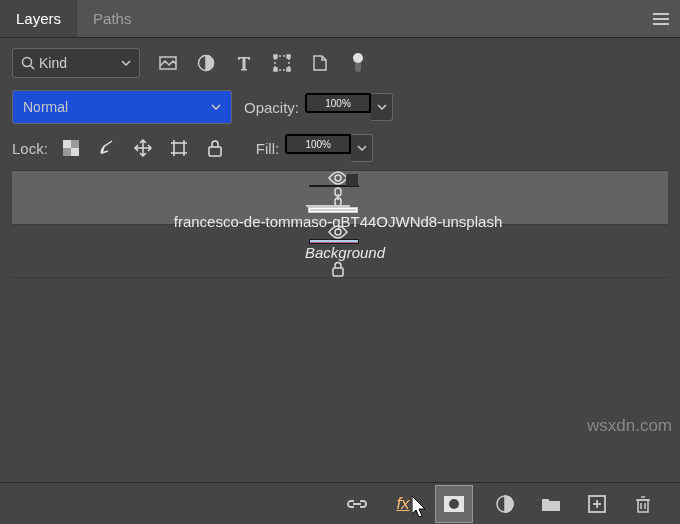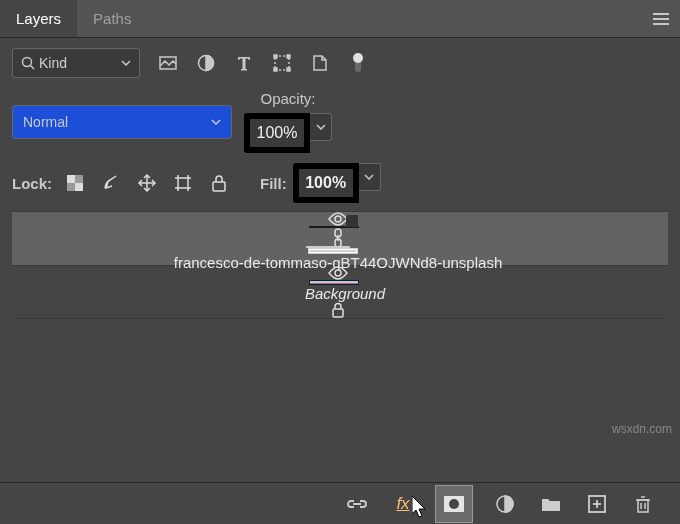--- a/index.html
+++ b/index.html
@@ -71,32 +71,32 @@
     .ficon {
       width: 20px; height: 20px; display:flex; align-items:center; justify-content:center;
       color: #b9b9b9; cursor:pointer;
     }
     .row2 { display:flex; align-items:center; gap:12px; margin-bottom:10px; }
     .blend-select {
       display:flex; align-items:center; justify-content:space-between;
       width: 220px; height: 34px; background:#1d4ed8; border:1px solid #666;
       border-radius:3px; padding:0 10px; cursor:pointer; font-size:14px;
     }
-    .opacity-group { display:flex; align-items:center; gap:6px; font-size:15px;flex-direction:column;}
+    .opacity-group { display:flex; align-items:center; gap:6px; font-size:15px;}
     .value-field {
       display:flex; align-items:center; justify-content:center;
-      width: 66px; height: 40px; background:#3a3a3a; border:6px solid #000000;
-      border-radius:3px; color:#eee; font-size:16px;
+      width: 66px; height: 20px; background:#3a3a3a; border:2px solid #000000;
+      border-radius:3px; color:#eee; font-size:10px;
     }
     .value-chevron {
       display:flex; align-items:center; justify-content:center;
       width: 22px; height: 28px; background:#3a3a3a; border:1px solid #666; border-left:none;
       border-radius:0 3px 3px 0; cursor:pointer;
     }
-    .row3 { display:flex; align-items:center; gap:12px; margin-bottom:8px; font-size:15px;font-weight:bold;}
+    .row3 { display:flex; align-items:center; gap:12px; margin-bottom:8px; font-size:15px;}
     .lock-icons { display:flex; align-items:center; gap:14px; }
     .licon { width:22px; height:22px; display:flex; align-items:center; justify-content:center; color:#ddd; cursor:pointer;}
     .fill-group { margin-left: 18px; display:flex; align-items:center; gap:6px;}
 
     .layers-list { margin-top: 4px; }
     .layer-row {
       display:flex; align-items:center; height:54px;
       border-top:1px solid #3a3a3a;
       padding: 0 4px 0 0;
       flex-direction: column;
@@ -142,21 +142,21 @@
       color:#cdcdcd; cursor:pointer;
     }
     .bicon.hl {
       background:#6a6a6a; outline:1px solid #999;
       width:36px; height:36px;
     }
     .cursor-arrow {
       position:absolute; bottom:4px; left:412px; pointer-events:none;
     }
     .watermark {
-      position:absolute; right:8px; bottom:46px; font-size:12px; color:#888;
+      position:absolute; right:8px; bottom:46px; font-size:17px; color:#888;
     }
     svg { display:block; }
   </style>
 </head>
 <body>
 
 <div class="tabs">
   <div class="tab active">Layers</div>
   <div class="tab">Paths</div>
   <div class="tab-spacer"></div>

